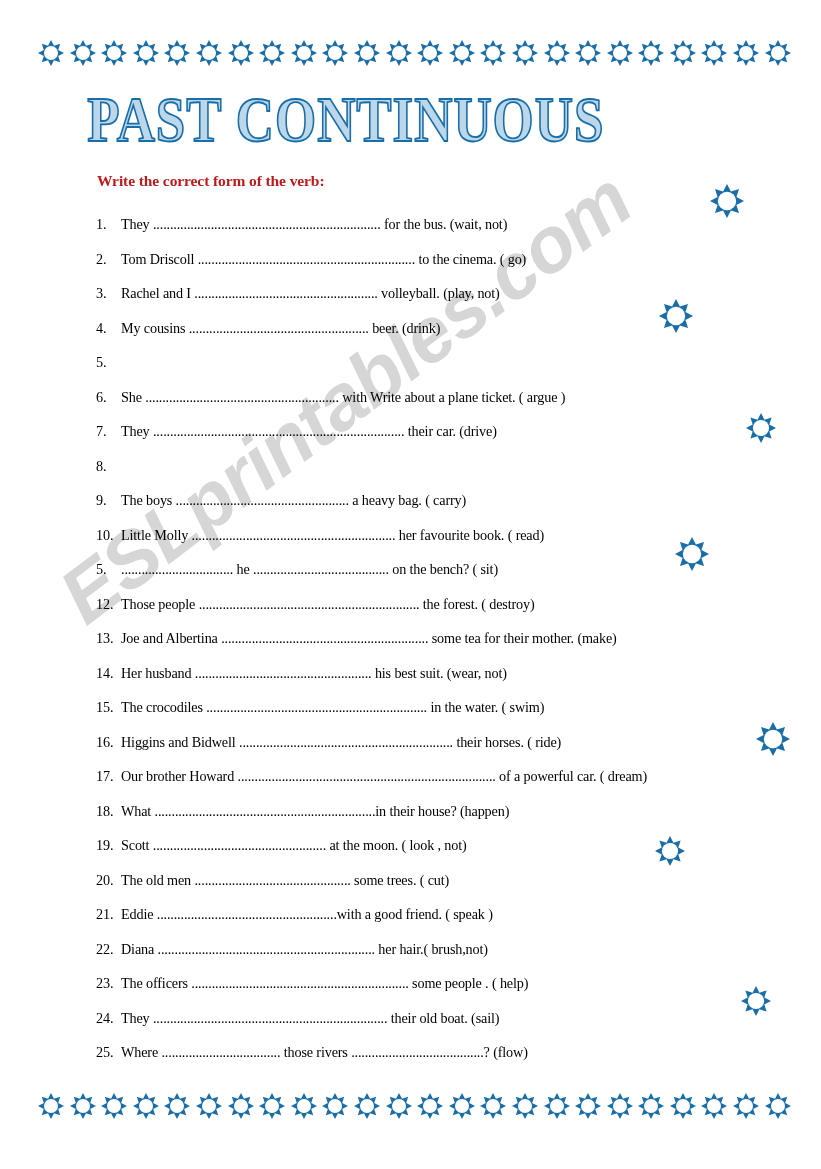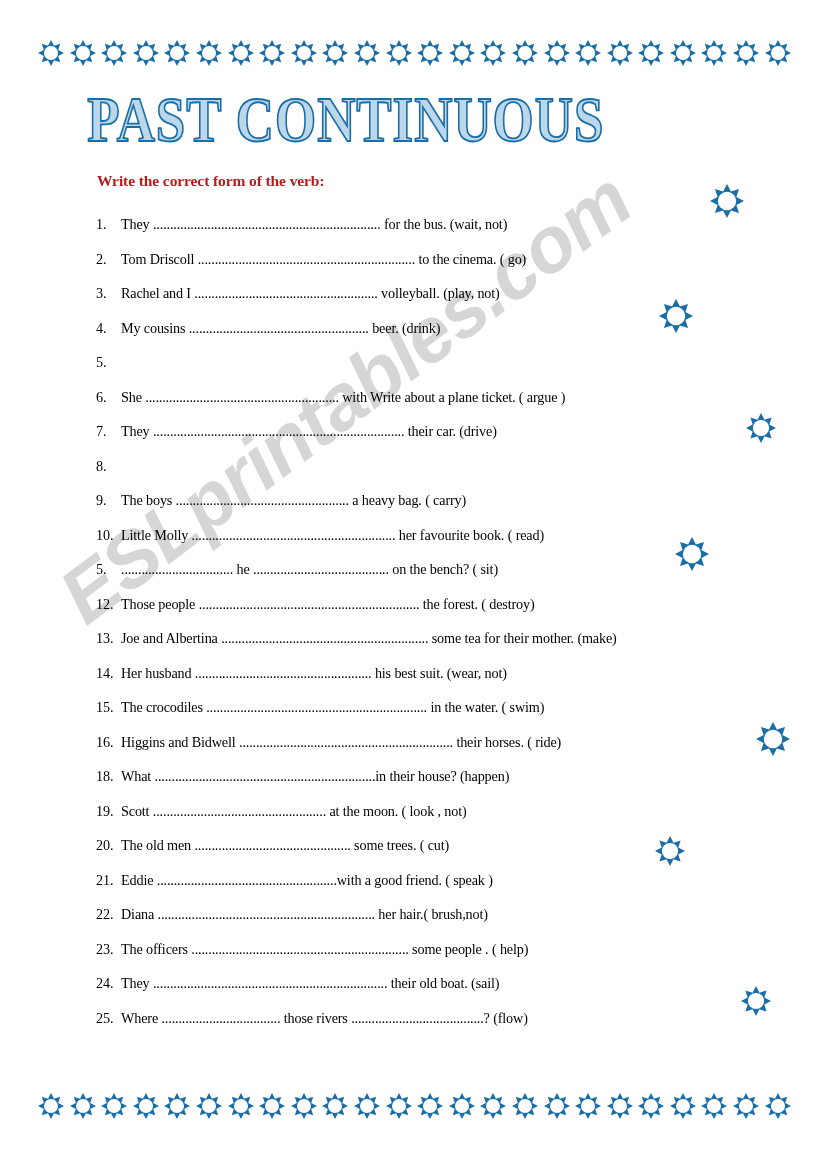--- a/index.html
+++ b/index.html
@@ -281,20 +281,24 @@
       </div>
       <div class="exercise-row">
         <span class="ex-num">15.</span>
         <span class="ex-text">The crocodiles ................................................................. in the water. ( swim)</span>
       </div>
       <div class="exercise-row">
         <span class="ex-num">16.</span>
         <span class="ex-text">Higgins and Bidwell ............................................................... their horses. ( ride)</span>
       </div>
       <div class="exercise-row">
+        <span class="ex-num">17.</span>
+        <span class="ex-text">Our brother Howard ............................................................................ of a powerful car. ( dream)</span>
+      </div>
+      <div class="exercise-row">
         <span class="ex-num">18.</span>
         <span class="ex-text">What .................................................................in their house? (happen)</span>
       </div>
       <div class="exercise-row">
         <span class="ex-num">19.</span>
         <span class="ex-text">Scott  ................................................... at the moon. ( look , not)</span>
       </div>
       <div class="exercise-row">
         <span class="ex-num">20.</span>
         <span class="ex-text">The old men .............................................. some trees. ( cut)</span>

